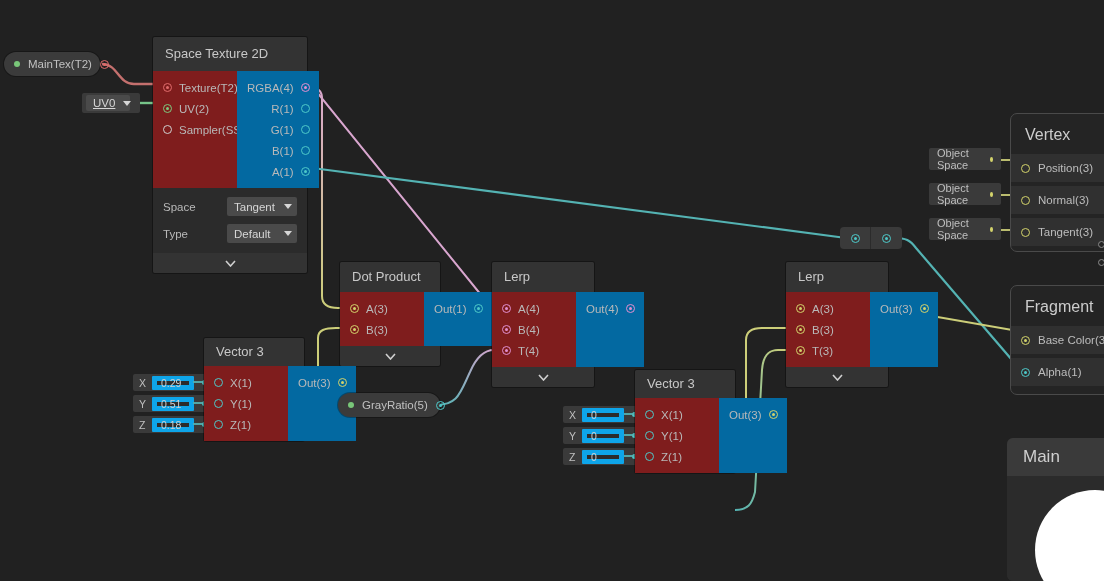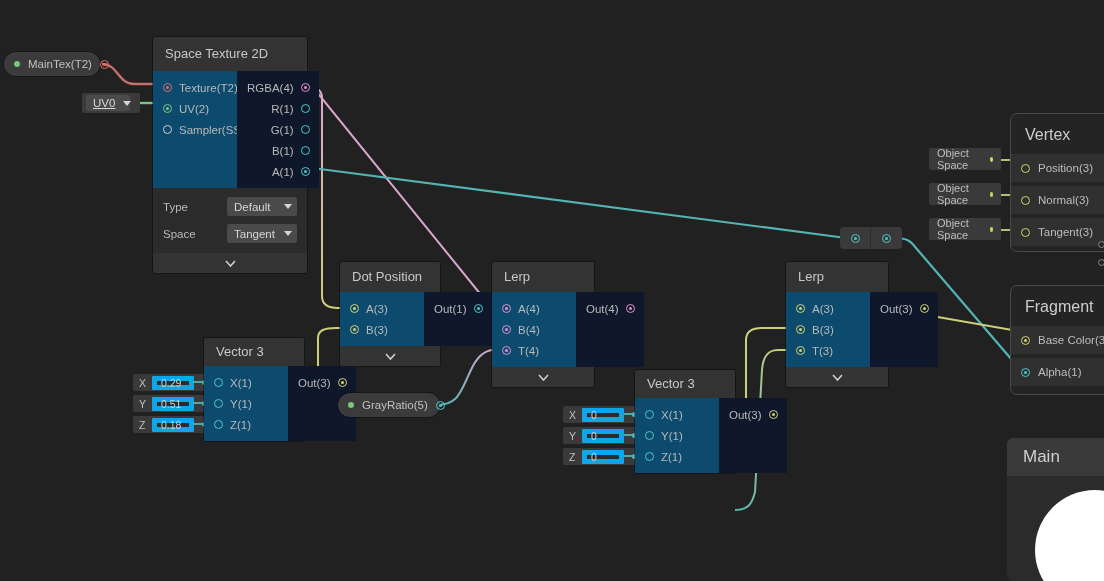--- a/index.html
+++ b/index.html
@@ -14,22 +14,22 @@
 
   svg.wires{ position:absolute; left:0; top:0; width:1104px; height:581px; pointer-events:none; }
 
   
   .node{ position:absolute; background:#2b2b2b; border-radius:2px;
          box-shadow:0 0 0 1px rgba(0,0,0,.35); }
   .node .title{ height:34px; line-height:34px; padding:0 12px;
                 font-size:13px; color:#c8c8c8; background:#333333;
                 border-radius:2px 2px 0 0; }
   .node .body{ display:flex; }
-  .node .col-in{ background:#0c4a6e; padding:6px 0; min-width:84px; }
-  .node .col-out{ background:#0f172a; padding:6px 0; flex:1; text-align:center; }
+  .node .col-in{ background:#7f1d1d; padding:6px 0; min-width:84px; }
+  .node .col-out{ background:#0369a1; padding:6px 0; flex:1; text-align:center; }
   .node .footer{ height:20px; background:#333333; display:flex;
                  align-items:center; justify-content:center;
                  border-radius:0 0 2px 2px; }
   .chev{ width:11px; height:7px; display:block; }
   .chev svg{ display:block; }
 
   .port-row{ height:21px; display:flex; align-items:center; gap:7px;
              font-size:11.5px; color:#b9b9b9; padding:0 10px; white-space:nowrap;}
   .port-row.out{ justify-content:flex-end; padding-right:9px; }
 
@@ -213,45 +213,45 @@
           <span class="slot t"></span>
         </div>
         <div class="port-row out">
           <span>A(1)</span>
           <span class="slot t filled"></span>
         </div>
       </div>
     </div>
     <div style="background:#2b2b2b; padding:5px 0 6px;">
       <div class="paramrow">
+        <span>Space</span>
+        <div class="dd" style="width:68px;">
+          <span>Tangent</span>
+          <span class="car"></span>
+        </div>
+      </div>
+      <div class="paramrow">
         <span>Type</span>
         <div class="dd" style="width:68px;">
           <span>Default</span>
-          <span class="car"></span>
-        </div>
-      </div>
-      <div class="paramrow">
-        <span>Space</span>
-        <div class="dd" style="width:68px;">
-          <span>Tangent</span>
           <span class="car"></span>
         </div>
       </div>
     </div>
     <div class="footer">
       <span class="chev">
         <svg viewBox="0 0 11 7">
             <path d="M1 1 L5.5 6 L10 1" fill="none" stroke="#cfcfcf" stroke-width="1.6"></path>
           </svg>
       </span>
     </div>
   </div>
 
   <div class="node" style="left:340px; top:262px; width:100px;">
-    <div class="title" style="height:30px;line-height:30px;">Dot Position</div>
+    <div class="title" style="height:30px;line-height:30px;">Dot Product</div>
     <div class="body">
       <div class="col-in" style="width:52px;">
         <div class="port-row">
           <span class="slot v3 filled"></span>
           <span>A(3)</span>
         </div>
         <div class="port-row">
           <span class="slot v3 filled"></span>
           <span>B(3)</span>
         </div>

